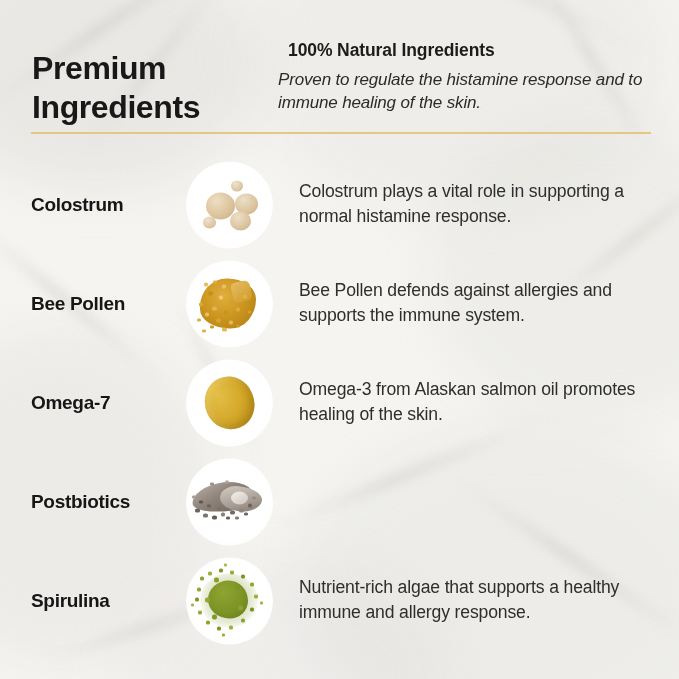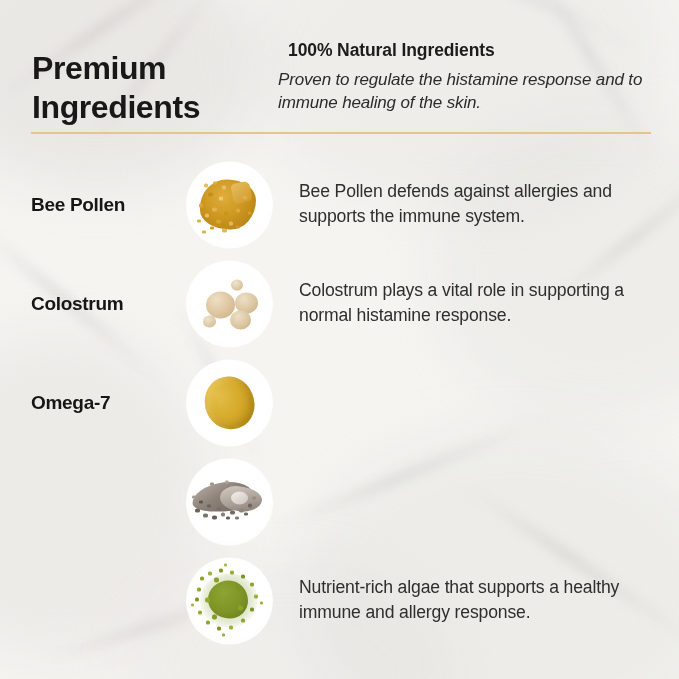--- a/index.html
+++ b/index.html
@@ -198,20 +198,37 @@
 
     <div id="header-right">
       <p id="header-heading">100% Natural Ingredients</p>
       <p id="header-sub">Proven to regulate the histamine response and to immune healing of the skin.</p>
     </div>
 
     <div id="divider"></div>
   </div>
 
   <div id="rows">
+
+    <div class="row">
+      <div class="row-name">Colostrum</div>
+
+      <div class="row-icon">
+        <div class="icon-disc"></div>
+        <div class="icon-art">
+          <div class="blob" style="left:20px; top:31px; width:29px; height:27px; background:radial-gradient(circle at 36% 30%, #eddfc4 0%, #ddc49d 55%, #c9ac80 100%);"></div>
+          <div class="blob" style="left:49px; top:32px; width:23px; height:21px; background:radial-gradient(circle at 38% 30%, #ece0c7 0%, #dcc49f 58%, #c7ab81 100%);"></div>
+          <div class="blob" style="left:44px; top:50px; width:21px; height:19px; background:radial-gradient(circle at 38% 30%, #ece0c7 0%, #dcc49f 58%, #c7ab81 100%);"></div>
+          <div class="blob" style="left:45px; top:19px; width:12px; height:11px; background:radial-gradient(circle at 38% 30%, #efe4cd 0%, #ddc6a3 60%, #cbb086 100%);"></div>
+          <div class="blob" style="left:17px; top:55px; width:13px; height:12px; background:radial-gradient(circle at 38% 30%, #efe4cd 0%, #ddc6a3 60%, #cbb086 100%);"></div>
+        </div>
+      </div>
+
+      <div class="row-desc">Colostrum plays a vital role in supporting a normal histamine response.</div>
+    </div>
 
     <div class="row">
       <div class="row-name">Bee Pollen</div>
 
       <div class="row-icon">
         <div class="icon-disc"></div>
         <div class="icon-art">
           <div style="position:absolute; left:14px; top:18px; width:56px; height:50px;
                       border-radius:48% 52% 46% 54% / 58% 42% 60% 40%;
                       background:radial-gradient(ellipse at 42% 34%, #e0ae3c 0%, #cc9520 48%, #ad7a14 100%);"></div>
@@ -239,53 +256,38 @@
           <div class="speck" style="left:11px; top:58px; width:4px; height:3px; background:#ddae41;"></div>
           <div class="speck" style="left:62px; top:50px; width:3px; height:3px; background:#d4a22c;"></div>
           <div class="speck" style="left:16px; top:69px; width:4px; height:3px; background:#e0b149;"></div>
         </div>
       </div>
 
       <div class="row-desc">Bee Pollen defends against allergies and supports the immune system.</div>
     </div>
 
     <div class="row">
-      <div class="row-name">Colostrum</div>
-
-      <div class="row-icon">
-        <div class="icon-disc"></div>
-        <div class="icon-art">
-          <div class="blob" style="left:20px; top:31px; width:29px; height:27px; background:radial-gradient(circle at 36% 30%, #eddfc4 0%, #ddc49d 55%, #c9ac80 100%);"></div>
-          <div class="blob" style="left:49px; top:32px; width:23px; height:21px; background:radial-gradient(circle at 38% 30%, #ece0c7 0%, #dcc49f 58%, #c7ab81 100%);"></div>
-          <div class="blob" style="left:44px; top:50px; width:21px; height:19px; background:radial-gradient(circle at 38% 30%, #ece0c7 0%, #dcc49f 58%, #c7ab81 100%);"></div>
-          <div class="blob" style="left:45px; top:19px; width:12px; height:11px; background:radial-gradient(circle at 38% 30%, #efe4cd 0%, #ddc6a3 60%, #cbb086 100%);"></div>
-          <div class="blob" style="left:17px; top:55px; width:13px; height:12px; background:radial-gradient(circle at 38% 30%, #efe4cd 0%, #ddc6a3 60%, #cbb086 100%);"></div>
-        </div>
-      </div>
-
-      <div class="row-desc">Colostrum plays a vital role in supporting a normal histamine response.</div>
-    </div>
-
-    <div class="row">
       <div class="row-name">Omega-7</div>
 
       <div class="row-icon">
         <div class="icon-disc"></div>
         <div class="icon-art">
           <div class="capsule" style="left:19px; top:17px; width:49px; height:53px;
                       border-radius:50% 50% 48% 52% / 52% 48% 50% 50%;
                       transform:rotate(-22deg);
                       background:radial-gradient(ellipse at 34% 28%, #e3bf48 0%, #d5a92b 48%, #b98c15 100%);
                       box-shadow: inset -3px -4px 7px rgba(120,86,8,0.30), inset 3px 3px 7px rgba(255,235,160,0.35);"></div>
         </div>
       </div>
 
-    </div>
-
-    <div class="row">
+      <div class="row-desc">Omega-3 from Alaskan salmon oil promotes healing of the skin.</div>
+    </div>
+
+    <div class="row">
+      <div class="row-name">Postbiotics</div>
 
       <div class="row-icon">
         <div class="icon-disc"></div>
         <div class="icon-art">
           <div style="position:absolute; left:6px; top:24px; width:62px; height:29px;
                       border-radius:54% 46% 40% 60% / 62% 58% 42% 38%;
                       background:linear-gradient(155deg, #b9afa6 0%, #8d8279 45%, #6e645c 100%);
                       transform:rotate(-7deg);"></div>
           <div style="position:absolute; left:34px; top:28px; width:42px; height:25px;
                       border-radius:42% 58% 52% 48% / 50% 46% 54% 50%;
@@ -310,20 +312,21 @@
           <div class="speck" style="left:66px; top:38px; width:4px; height:3px; background:#988e85;"></div>
           <div class="speck" style="left:6px;  top:37px; width:4px; height:3px; background:#a79d94;"></div>
           <div class="speck" style="left:24px; top:24px; width:4px; height:3px; background:#9c9289;"></div>
           <div class="speck" style="left:39px; top:22px; width:4px; height:3px; background:#b0a69d;"></div>
         </div>
       </div>
 
     </div>
 
     <div class="row">
+      <div class="row-name">Spirulina</div>
 
       <div class="row-icon">
         <div class="icon-disc"></div>
         <div class="icon-art">
           <div style="position:absolute; left:22px; top:23px; width:40px; height:38px;
                       border-radius:52% 48% 46% 54% / 50% 54% 46% 50%;
                       background:radial-gradient(circle at 42% 36%, #9bb13a 0%, #7d9426 52%, #5e7116 100%);"></div>
           <div style="position:absolute; left:14px; top:16px; width:58px; height:54px;
                       border-radius:50%;
                       background:radial-gradient(circle at 50% 48%, rgba(125,148,38,0.55) 0%, rgba(125,148,38,0.18) 58%, rgba(125,148,38,0) 78%);"></div>

